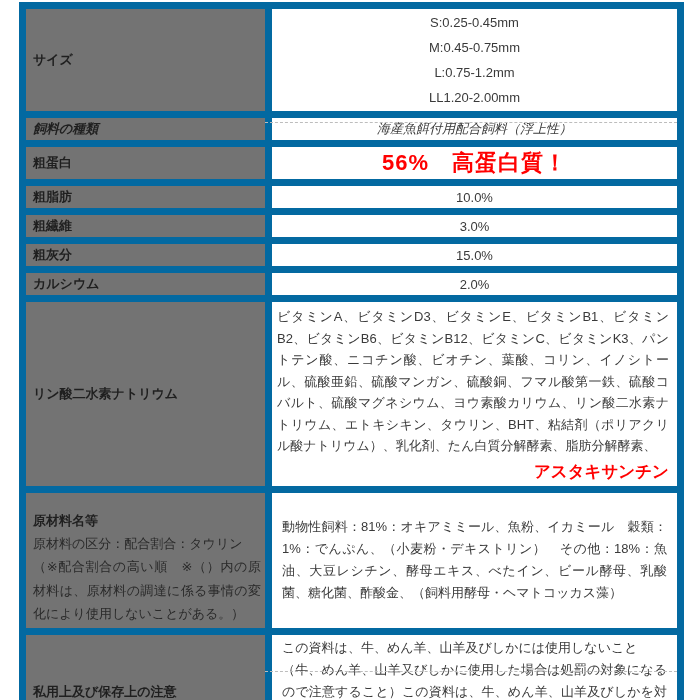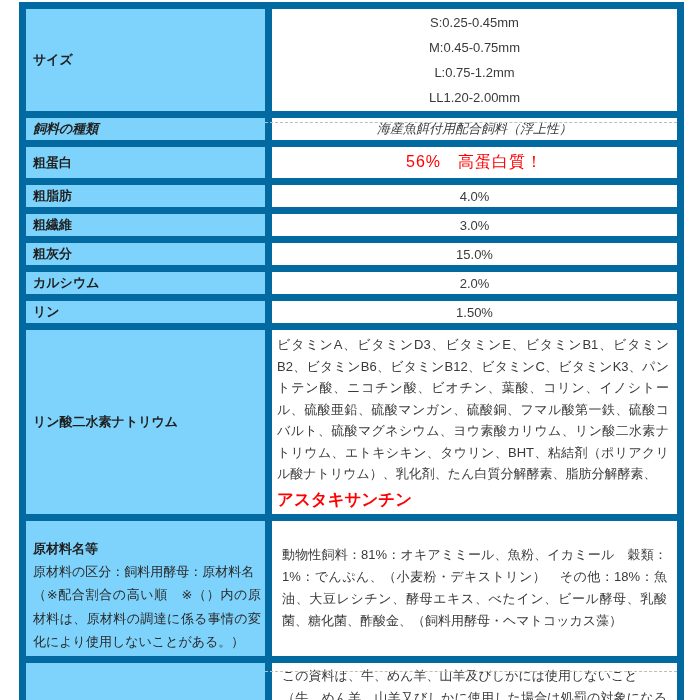--- a/index.html
+++ b/index.html
@@ -45,21 +45,21 @@
     border-top: 1px solid #b9c6d4;
     border-right: 1px solid #9aa4ae;
     border-left: 1px solid #7f7f7f;
     border-bottom: 2px solid #1a1a1a;
     text-align: center;
     color: #404040;
     font-size: 13px;
   }
 
   td.label-cell {
-    background: #7dd3fc;
+    background: #737373;
     font-weight: bold;
     color: #1f1f1f;
     padding: 2px 4px 2px 7px;
     vertical-align: middle;
     line-height: 18px;
   }
   td.label-top { vertical-align: top; padding-top: 17px; }
 
   td.value-cell {
     background: #ffffff;
@@ -80,27 +80,27 @@
     text-justify: inter-character;
     vertical-align: middle;
     padding: 2px 10px;
     line-height: 22px;
   }
 
   .size-line { display: block; line-height: 25px; }
 
   .protein-big {
     color: #ff0000;
-    font-weight: normal;
-    font-size: 16px;
+    font-weight: bold;
+    font-size: 22px;
     letter-spacing: 1px;
   }
   .additive-highlight {
     display: block;
-    text-align: left;
+    text-align: right;
     color: #ff0000;
     font-weight: bold;
     font-size: 16.5px;
     line-height: 26px;
     margin-top: 1px;
   }
   .ing-title { display: block; font-weight: bold; line-height: 22px; }
   .ing-desc  { display: block; font-weight: normal; line-height: 23.5px;
                text-align: justify; text-justify: inter-character; color: #2a2a2a; }
   .caution-line { display: block; text-align: justify; text-justify: inter-character; }
@@ -148,55 +148,51 @@
 
     <tr style="height:38px;">
       <td class="label-cell">粗蛋白</td>
       <td class="value-cell">
         <span class="protein-big">56%　高蛋白質！</span>
       </td>
     </tr>
 
     <tr style="height:23px;">
       <td class="label-cell">粗脂肪</td>
-      <td class="value-cell">4.0%</td>
+      <td class="value-cell">10.0%</td>
     </tr>
 
     <tr style="height:23px;">
       <td class="label-cell">粗繊維</td>
       <td class="value-cell">3.0%</td>
     </tr>
 
     <tr style="height:23px;">
       <td class="label-cell">粗灰分</td>
       <td class="value-cell">15.0%</td>
     </tr>
 
     <tr style="height:23px;padding-left:32px;">
       <td class="label-cell">カルシウム</td>
       <td class="value-cell">2.0%</td>
     </tr>
 
-    <tr style="height:23px;">
-      <td class="label-cell">リン</td>
-      <td class="value-cell">1.50%</td>
-    </tr>
 
     <tr style="height:152px;">
       <td class="label-cell">リン酸二水素ナトリウム</td>
       <td class="value-cell value-left">
         <span>ビタミンA、ビタミンD3、ビタミンE、ビタミンB1、ビタミンB2、ビタミンB6、ビタミンB12、ビタミンC、ビタミンK3、パントテン酸、ニコチン酸、ビオチン、葉酸、コリン、イノシトール、硫酸亜鉛、硫酸マンガン、硫酸銅、フマル酸第一鉄、硫酸コバルト、硫酸マグネシウム、ヨウ素酸カリウム、リン酸二水素ナトリウム、エトキシキン、タウリン、BHT、粘結剤（ポリアクリル酸ナトリウム）、乳化剤、たん白質分解酵素、脂肪分解酵素、</span>
         <span class="additive-highlight">アスタキサンチン</span>
       </td>
     </tr>
 
     <tr style="height:131px;">
       <td class="label-cell label-top">
         <span class="ing-title">原材料名等</span>
-        <span class="ing-desc">原材料の区分：飼料用酵母：原材料名</span>
+        <span class="ing-desc">原材料の区分：配合割合：タウリン</span>
         <span class="ing-desc">（※配合割合の高い順　※（）内の原材料は、原材料の調達に係る事情の変化により使用しないことがある。）</span>
       </td>
       <td class="value-cell value-mid">動物性飼料：81%：オキアミミール、魚粉、イカミール　穀類：1%：でんぷん、（小麦粉・デキストリン）　その他：18%：魚油、大豆レシチン、酵母エキス、べたイン、ビール酵母、乳酸菌、糖化菌、酢酸金、（飼料用酵母・ヘマトコッカス藻）</td>
     </tr>
 
     <tr class="r-bottom" style="height:110px;">
       <td class="label-cell">私用上及び保存上の注意</td>
       <td class="value-cell value-mid">
         <span class="caution-line">この資料は、牛、めん羊、山羊及びしかには使用しないこと</span>
         <span class="caution-line">（牛、めん羊、山羊又びしかに使用した場合は処罰の対象になるので注意すること）この資料は、牛、めん羊、山羊及びしかを対象とする飼料（飼料を製造するための原料又は材料を含む。）に混入しないよう保存すること。</span>

